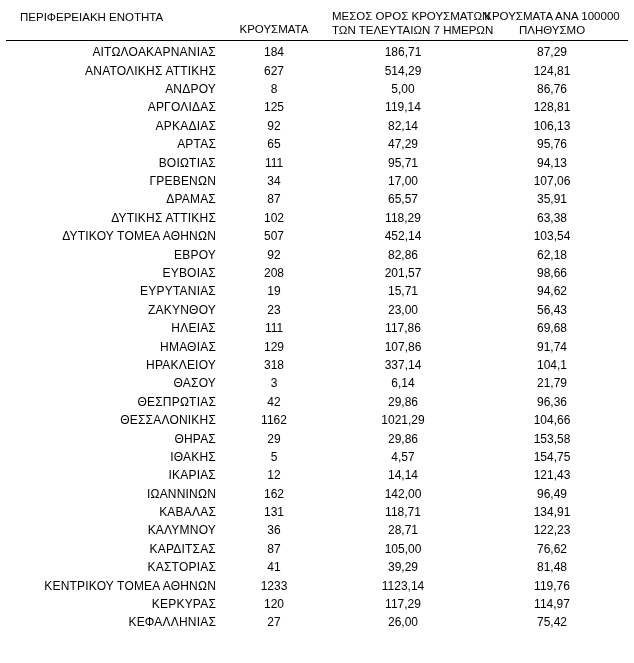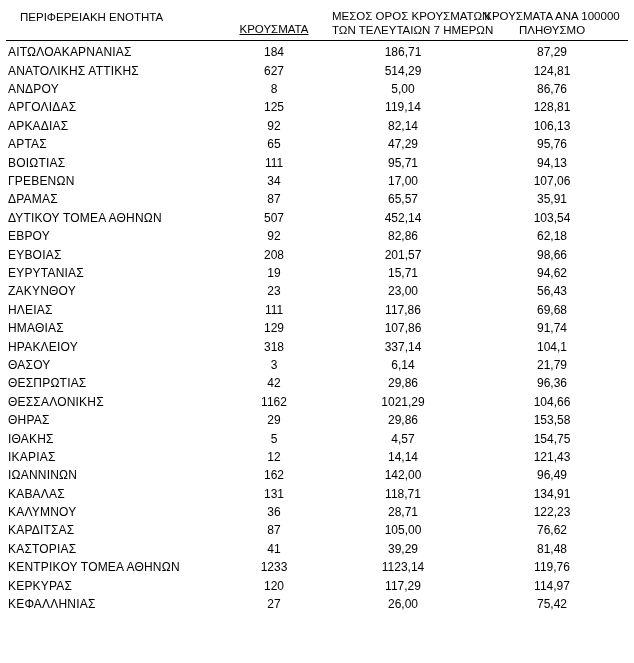--- a/index.html
+++ b/index.html
@@ -39,41 +39,40 @@
     line-height: 1.18;
   }
   thead th.h0 {
     text-align: left;
     padding-left: 14px;
     padding-bottom: 16px;
   }
   thead th.h1 {
     text-align: center;
     padding-bottom: 4px;
-    text-decoration: underline;
   }
   thead th.h2, thead th.h3 {
     text-align: center;
   }
   thead tr.head-row th {
     border-bottom: 1px solid #000000;
   }
   .hdr-line { display: block; white-space: nowrap; }
 
   tbody td {
     font-size: 12px;
     line-height: 1.0;
     padding: 1px 2px;
     height: 16.4px;
     vertical-align: middle;
     white-space: nowrap;
     overflow: hidden;
   }
   tbody td.name {
-    text-align: left;
+    text-align: right;
     letter-spacing: 0.2px;
     margin-top: 28px;
   }
   tbody td.num {
     text-align: center;
   }
   tbody tr:first-child td { padding-top: 3px; }
 </style>
 </head>
 <body>
@@ -153,20 +152,26 @@
           <td class="num">17,00</td>
           <td class="num">107,06</td>
         </tr>
         <tr>
           <td class="name">ΔΡΑΜΑΣ</td>
           <td class="num">87</td>
           <td class="num">65,57</td>
           <td class="num">35,91</td>
         </tr>
         <tr>
+          <td class="name">ΔΥΤΙΚΗΣ ΑΤΤΙΚΗΣ</td>
+          <td class="num">102</td>
+          <td class="num">118,29</td>
+          <td class="num">63,38</td>
+        </tr>
+        <tr>
           <td class="name">ΔΥΤΙΚΟΥ ΤΟΜΕΑ ΑΘΗΝΩΝ</td>
           <td class="num">507</td>
           <td class="num">452,14</td>
           <td class="num">103,54</td>
         </tr>
         <tr>
           <td class="name">ΕΒΡΟΥ</td>
           <td class="num">92</td>
           <td class="num">82,86</td>
           <td class="num">62,18</td>

